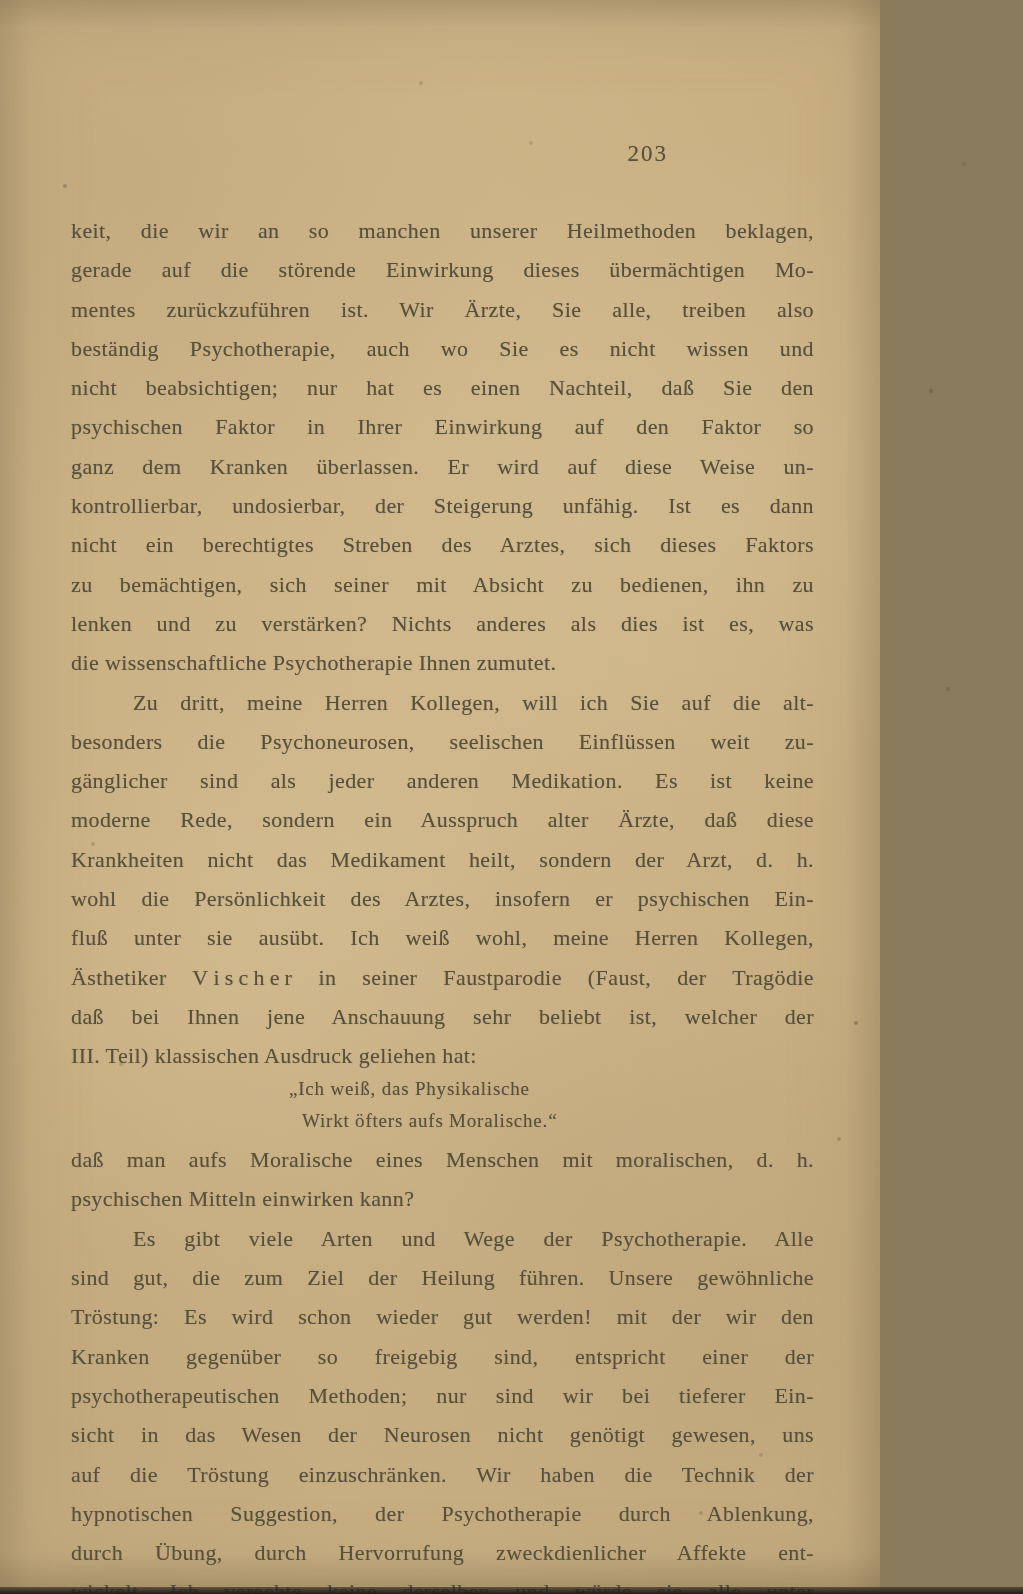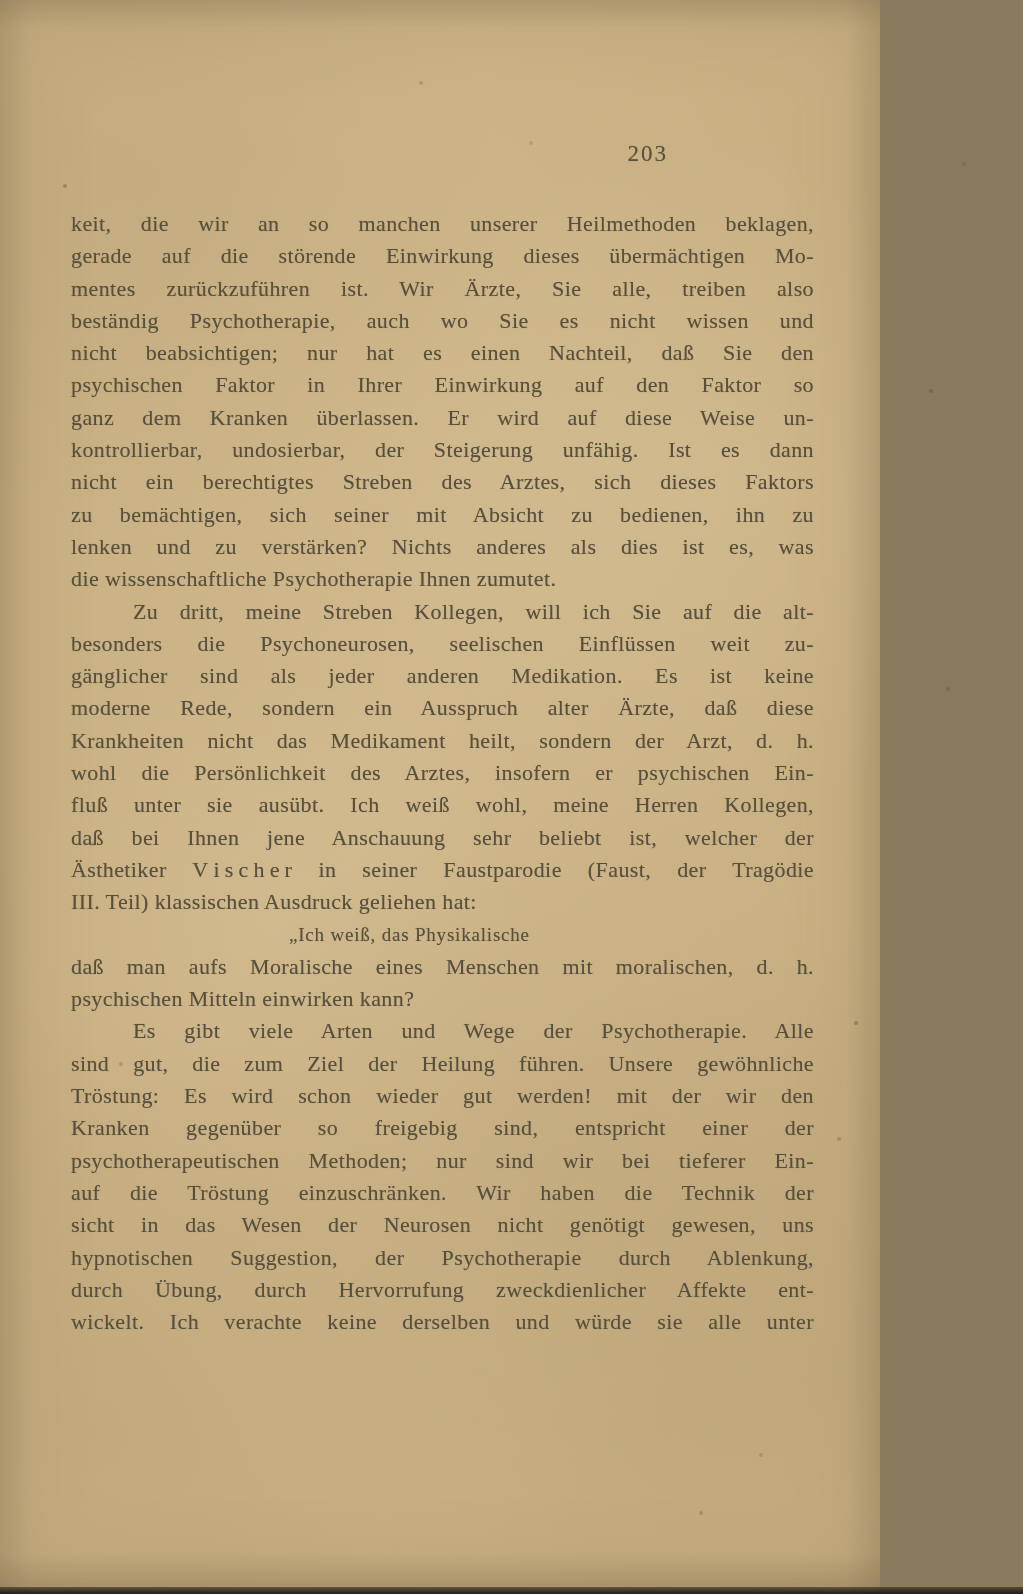--- a/index.html
+++ b/index.html
@@ -48,20 +48,21 @@
     font-size:22px;
     text-shadow:0 0 1px rgba(87,80,61,.40);
     letter-spacing:.4px;
   }
   .line{
     height:32.3px;line-height:32.3px;
     white-space:normal;
     text-align:justify;
     text-align-last:justify;
     text-justify:inter-word;
+    margin-top:7px;
   }
   .line.noj{text-align:center;text-align-last:left;}
   .line.ind{text-indent:62px;}
   .qline{
     height:32.3px;line-height:32.3px;
     font-size:19px;
     letter-spacing:.8px;
     text-align:right;text-align-last:left;
   }
   .qline.q1{margin-left:218px;}
@@ -106,43 +107,44 @@
     <div class="line">beständig Psychotherapie, auch wo Sie es nicht wissen und</div>
     <div class="line">nicht beabsichtigen; nur hat es einen Nachteil, daß Sie den</div>
     <div class="line">psychischen Faktor in Ihrer Einwirkung auf den Faktor so</div>
     <div class="line">ganz dem Kranken überlassen. Er wird auf diese Weise un-</div>
     <div class="line">kontrollierbar, undosierbar, der Steigerung unfähig. Ist es dann</div>
     <div class="line">nicht ein berechtigtes Streben des Arztes, sich dieses Faktors</div>
     <div class="line">zu bemächtigen, sich seiner mit Absicht zu bedienen, ihn zu</div>
     <div class="line">lenken und zu verstärken? Nichts anderes als dies ist es, was</div>
     <div class="line noj">die wissenschaftliche Psychotherapie Ihnen zumutet.</div>
 
-    <div class="line ind">Zu dritt, meine Streben Kollegen, will ich Sie auf die alt-</div>
+    <div class="line ind">Zu dritt, meine Herren Kollegen, will ich Sie auf die alt-</div>
     <div class="line">besonders die Psychoneurosen, seelischen Einflüssen weit zu-</div>
     <div class="line">gänglicher sind als jeder anderen Medikation. Es ist keine</div>
     <div class="line">moderne Rede, sondern ein Ausspruch alter Ärzte, daß diese</div>
     <div class="line">Krankheiten nicht das Medikament heilt, sondern der Arzt, d. h.</div>
     <div class="line">wohl die Persönlichkeit des Arztes, insofern er psychischen Ein-</div>
     <div class="line">fluß unter sie ausübt. Ich weiß wohl, meine Herren Kollegen,</div>
+    <div class="line">Ästhetiker V i s c h e r in seiner Faustparodie (Faust, der Tragödie</div>
     <div class="line">daß bei Ihnen jene Anschauung sehr beliebt ist, welcher der</div>
-    <div class="line">Ästhetiker V i s c h e r in seiner Faustparodie (Faust, der Tragödie</div>
     <div class="line noj">III. Teil) klassischen Ausdruck geliehen hat:</div>
 
     <div class="qline q1">„Ich weiß, das Physikalische</div>
+    <div class="qline q2">Wirkt öfters aufs Moralische.“</div>
 
     <div class="line">daß man aufs Moralische eines Menschen mit moralischen, d. h.</div>
     <div class="line noj">psychischen Mitteln einwirken kann?</div>
 
     <div class="line ind">Es gibt viele Arten und Wege der Psychotherapie. Alle</div>
     <div class="line">sind gut, die zum Ziel der Heilung führen. Unsere gewöhnliche</div>
     <div class="line">Tröstung: Es wird schon wieder gut werden! mit der wir den</div>
     <div class="line">Kranken gegenüber so freigebig sind, entspricht einer der</div>
     <div class="line">psychotherapeutischen Methoden; nur sind wir bei tieferer Ein-</div>
+    <div class="line">sicht in das Wesen der Neurosen nicht genötigt gewesen, uns</div>
     <div class="line">auf die Tröstung einzuschränken. Wir haben die Technik der</div>
-    <div class="line">sicht in das Wesen der Neurosen nicht genötigt gewesen, uns</div>
     <div class="line">hypnotischen Suggestion, der Psychotherapie durch Ablenkung,</div>
     <div class="line">durch Übung, durch Hervorrufung zweckdienlicher Affekte ent-</div>
     <div class="line">wickelt. Ich verachte keine derselben und würde sie alle unter</div>
   </div>
 
   <div class="specks"></div>
   <div class="bottom-edge"></div>
 </div>
 
 </body></html>

